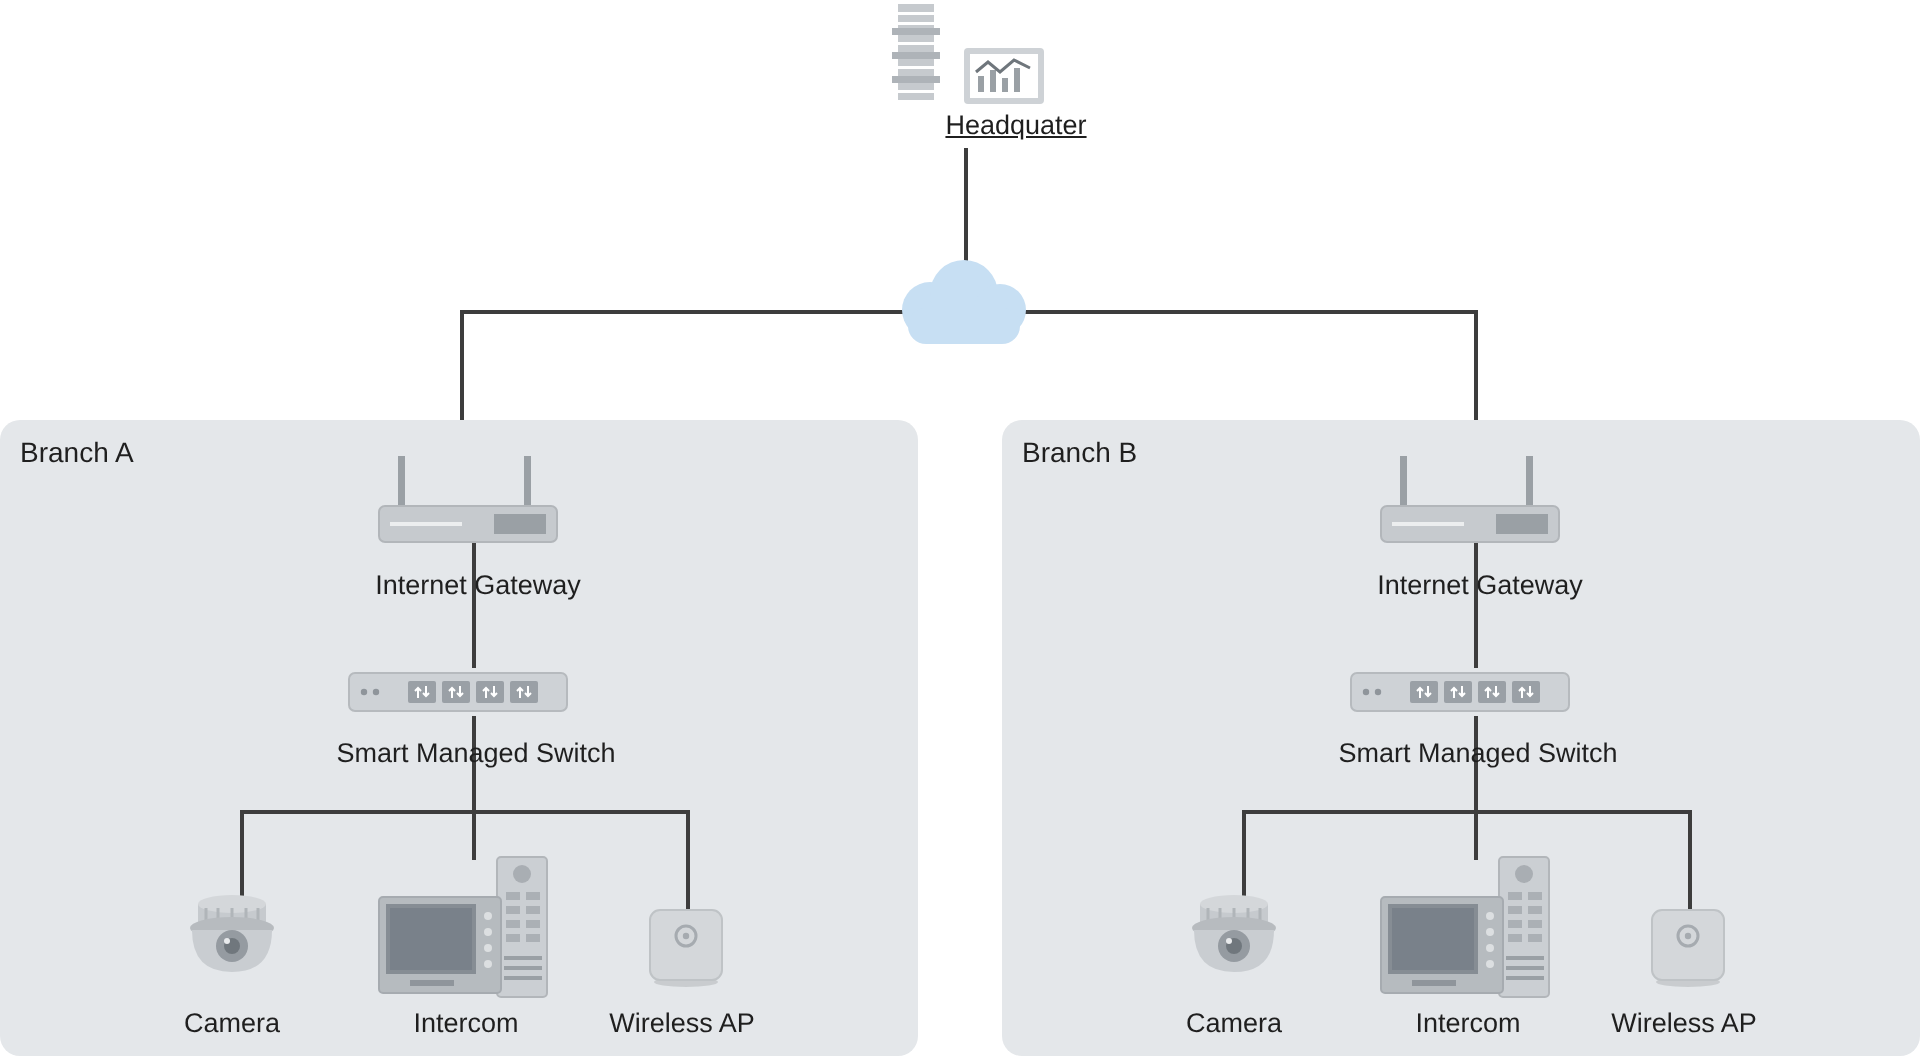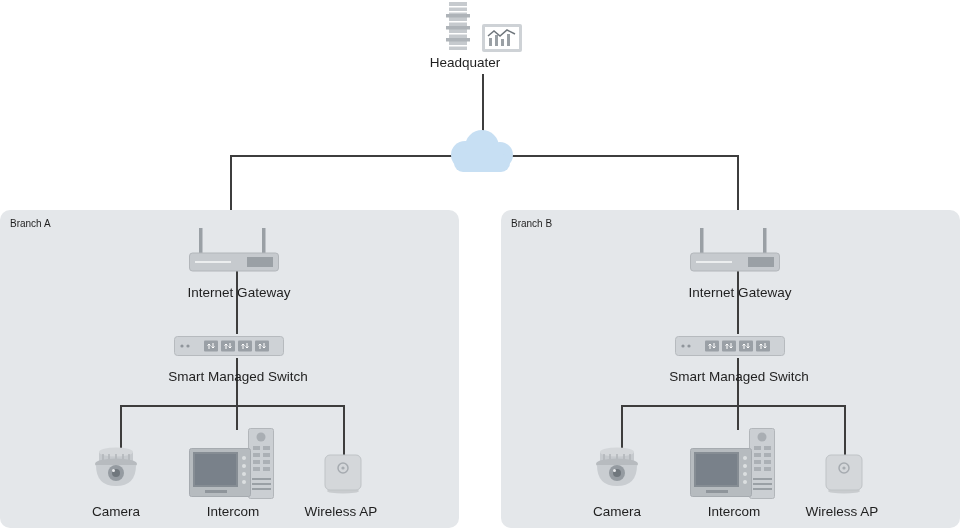--- a/index.html
+++ b/index.html
@@ -20,21 +20,21 @@
   .vline{width:1.5px;}
   .label{
     position:absolute;
     font-size:13.5px;
     color:#1f1f1f;
     text-align:center;
     white-space:nowrap;
   }
   .branch-name{
     position:absolute;
-    font-size:10px;
+    font-size:14px;
     color:#1f1f1f;
     white-space:nowrap;
   }
   .icon{position:absolute;line-height:0;}
 </style>
 </head>
 <body>
 
 <div class="stage">
 
@@ -83,21 +83,21 @@
       <rect x="3" y="3" width="34" height="22" fill="#ffffff"></rect>
       <g fill="#9aa0a5">
         <rect x="7" y="14" width="3" height="8"></rect>
         <rect x="13" y="11" width="3" height="11"></rect>
         <rect x="19" y="15" width="3" height="7"></rect>
         <rect x="25" y="10" width="3" height="12"></rect>
       </g>
       <polyline points="6,12 12,7 18,12 25,6 33,10" stroke="#6f767c" stroke-width="1.5" fill="none"></polyline>
     </svg>
   </span>
-  <div class="label" style="left:405px;top:55px;width:120px;">Headquater</div>
+  <div class="label" style="left:448px;top:55px;width:120px;text-decoration:underline;">Headquater</div>
 
   <span class="icon" style="left:441px;top:126px;">
     <svg width="80" height="48" viewBox="0 0 80 48">
       <g fill="#c7dff3">
         <circle cx="24" cy="29" r="14"></circle>
         <circle cx="41" cy="21" r="17"></circle>
         <circle cx="59" cy="29" r="13"></circle>
         <rect x="13" y="28" width="56" height="18" rx="9"></rect>
       </g>
     </svg>

